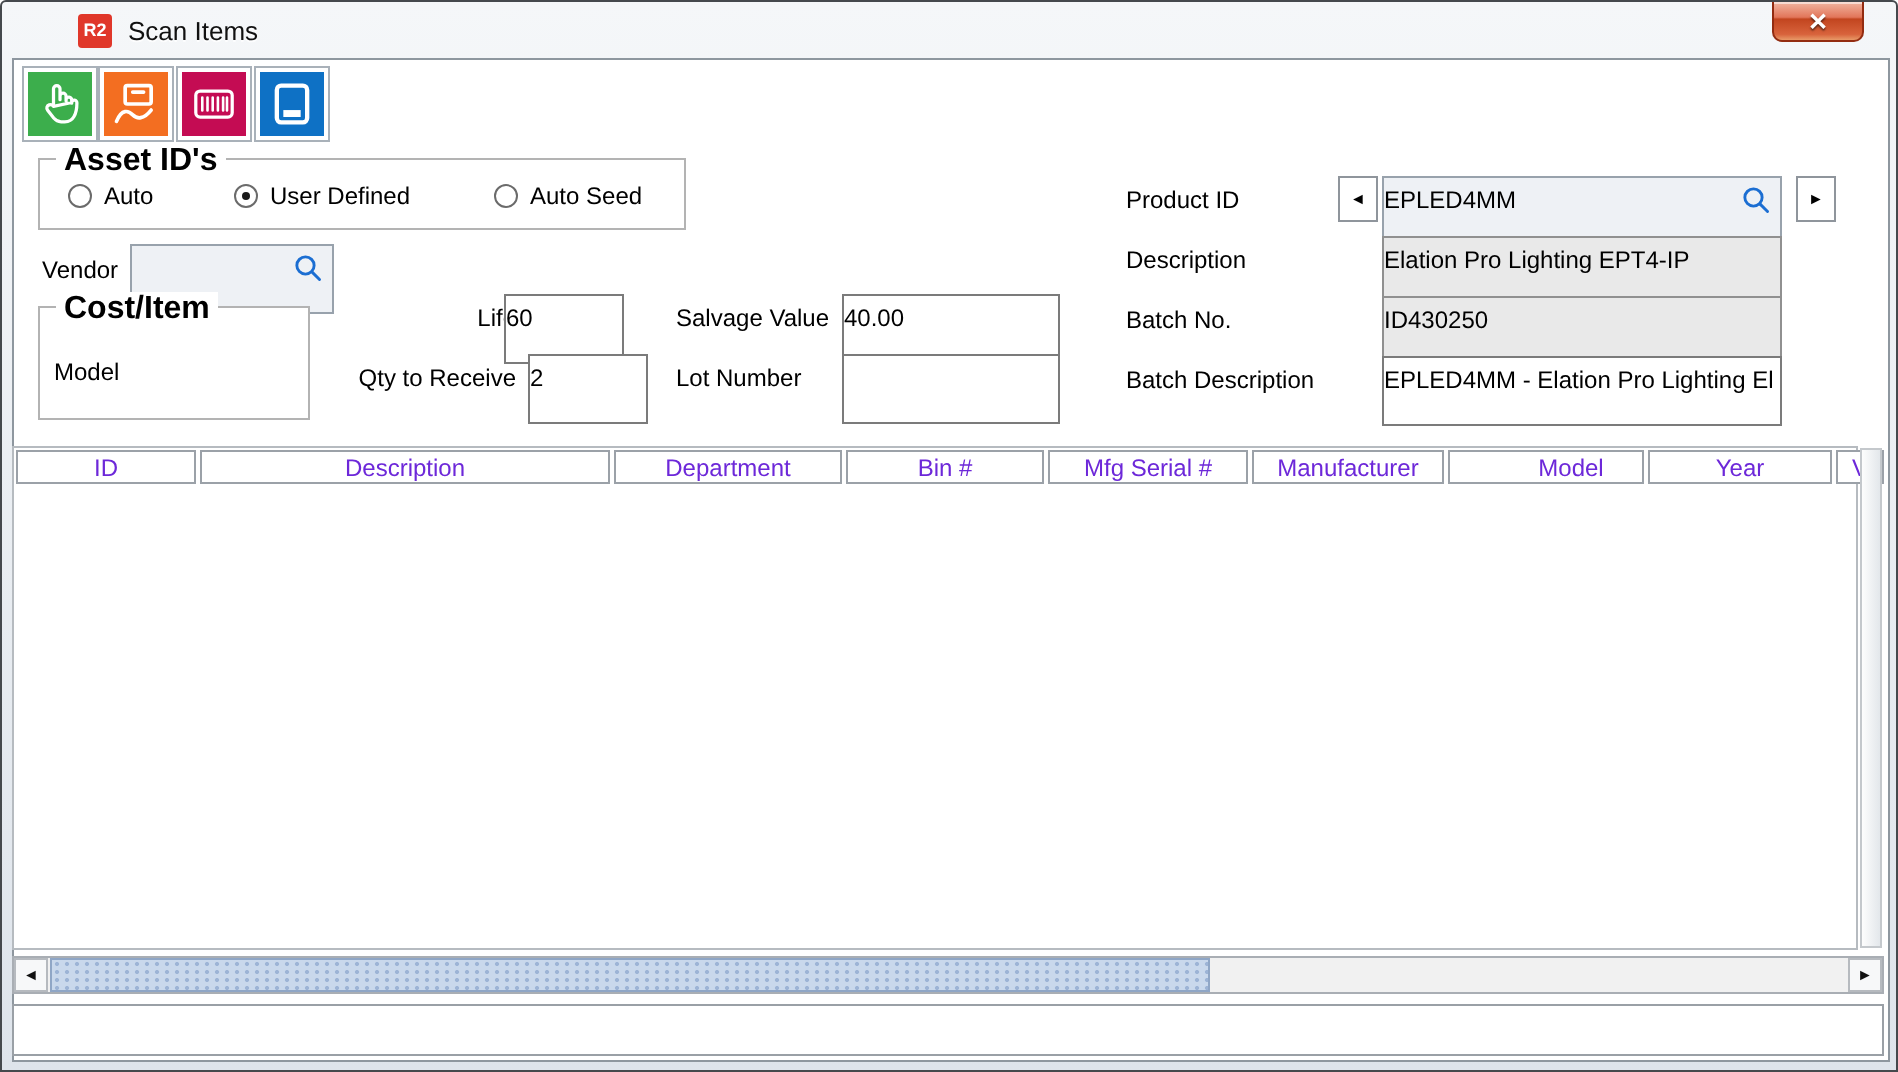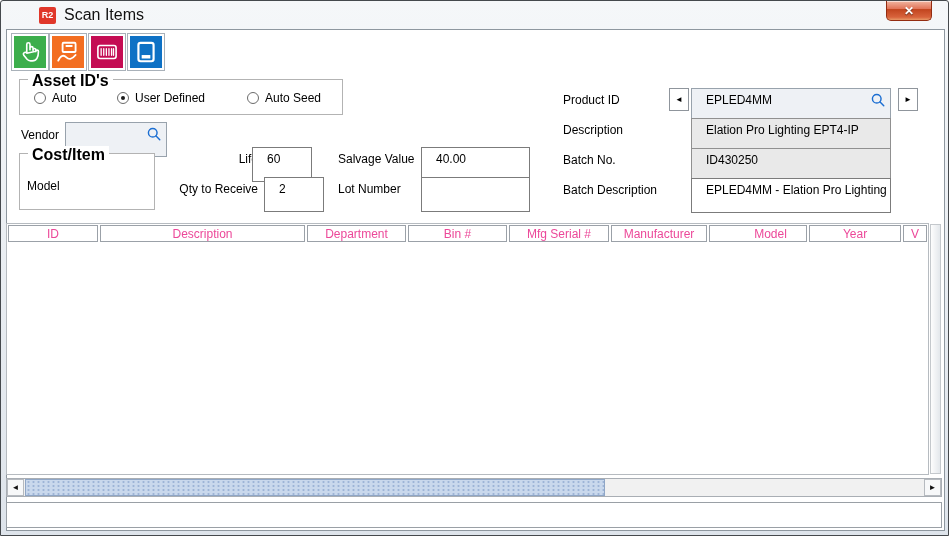--- a/index.html
+++ b/index.html
@@ -8,21 +8,21 @@
     position:relative; width:949px; height:536px;
     font-family:"Liberation Sans", sans-serif; font-size:12px; color:#000;
     background:linear-gradient(#f5f7f9,#dee4eb);
     border:1px solid #45494d; border-radius:3px 3px 0 0;
     overflow:hidden;
   }
   
   .titlebar { position:absolute; left:0; top:0; right:0; height:28px; display:flex; align-items:center; padding-left:9px;margin-left:29px; }
   .appicon { width:17px; height:17px; background:#e0372a; color:#fff; font-weight:bold; font-size:9px;
              display:flex; align-items:center; justify-content:center; border-radius:2px; flex:none; }
-  .title { margin-left:8px; font-size:16px; color:#111; text-shadow:0 1px 0 rgba(255,255,255,.8); }
+  .title { margin-left:8px; font-size:13px; color:#111; text-shadow:0 1px 0 rgba(255,255,255,.8); }
   .closebtn { position:absolute; top:0; right:16px; width:46px; height:20px;
               background:linear-gradient(#f1b6a2,#e2765a 40%,#c2451f 45%,#d8633c 85%,#e89a68);
               border:1px solid #932c11; border-top:none; border-radius:0 0 5px 5px;
               display:flex; align-items:center; justify-content:center; box-shadow:inset 0 1px 0 rgba(255,255,255,.55); cursor:pointer; }
   .closebtn .x { color:#fff; font-weight:bold; font-size:12px; line-height:1; text-shadow:0 1px 1px rgba(0,0,0,.55); }
   
   .client { position:absolute; left:5px; top:28px; width:939px; height:502px; background:#fff; border:1px solid #8e979f; }
   
   .tbtn { position:absolute; top:32px; width:38px; height:38px; border:1px solid #a9b1b9; background:#fff; padding:2px; cursor:pointer; }
   .tbtn .chip { width:100%; height:100%; display:flex; align-items:center; justify-content:center; }
@@ -34,31 +34,31 @@
   .legend { position:absolute; top:-8px; left:8px; background:#fff; padding:0 4px; font-weight:bold; font-size:16px; white-space:nowrap; }
   .g-asset { left:18px; top:78px; width:324px; height:36px; }
   .g-cost  { left:18px; top:152px; width:136px; height:57px; }
   .radio-item { position:absolute; top:11px; display:flex; align-items:center; gap:6px; cursor:pointer; }
   .r0 { left:14px; } .r1 { left:97px; } .r2 { left:227px; }
   .rcircle { width:12px; height:12px; border-radius:50%; border:1px solid #6b6b6b; background:#fff; position:relative; flex:none; }
   .rcircle.on::after { content:""; position:absolute; inset:3px; border-radius:50%; background:#1a1a1a; }
   
   .lbl { position:absolute; white-space:nowrap; font-size:12px; }
   .lbl.r { text-align:right; }
-  .field { position:absolute; height:35px; border:1px solid #7b7b7b; background:#fff; padding:3px 14px;
+  .field { position:absolute; height:35px; border:1px solid #7b7b7b; background:#fff; padding:3px 0;
            font-size:12px; white-space:nowrap; overflow:hidden; line-height:16px; }
   .field.ro { background:#e9e9e9; border-color:#909090; }
   .field.lookup { background:#eef1f5; border-color:#98a2ac; padding-right:22px; }
   .field .mag { position:absolute; right:3px; top:2px; }
   .navbtn { position:absolute; height:23px; width:20px; background:#fff; border:1px solid #8f959c;
             display:flex; align-items:center; justify-content:center; font-size:8px; color:#000; cursor:pointer; }
   
   .grid { position:absolute; left:5px; top:222px; width:923px; height:252px; background:#fff; border:1px solid #b6bbc0; }
   .ghead { display:flex; gap:2px; padding:1px; }
-  .hcell { height:17px; border:1px solid #9ba1a8; color:#ec4899; background:#fff; flex:none;
+  .hcell { height:17px; border:1px solid #9ba1a8; color:#6d28d9; background:#fff; flex:none;
            display:flex; align-items:center; justify-content:center; font-size:12px; overflow:hidden; cursor:pointer; }
   .gbody { position:absolute; left:0; top:21px; right:0; bottom:0; background:#fff; }
   .vscroll { position:absolute; left:929px; top:223px; width:11px; height:250px;
              background:linear-gradient(to right,#fdfdfd,#e3e7eb); border:1px solid #c4c8cc; }
   
   .hscroll { position:absolute; left:5px; top:477px; width:936px; height:19px; background:#f1f1f1; border:1px solid #a9aeb4; }
   .harrow { position:absolute; top:0; width:17px; height:17px; background:#f7f8f9; border:1px solid #b6babf;
             display:flex; align-items:center; justify-content:center; font-size:8px; color:#111; cursor:pointer; }
   .harrow.left { left:0; } .harrow.right { right:0; }
   .hthumb { position:absolute; left:18px; top:0; width:580px; height:17px;
@@ -196,21 +196,21 @@
 
   <span class="lbl" style="left:562px; top:182px;">Batch Description</span>
   <div class="field" style="left:690px; top:177px; width:200px;">
     <span>EPLED4MM - Elation Pro Lighting El</span>
   </div>
 
   <div class="grid">
     <div class="ghead">
         <div class="hcell" style="width: 90px;">ID</div>
         <div class="hcell" style="width: 205px;">Description</div>
-        <div class="hcell" style="width: 99px;">Department</div>
+        <div class="hcell" style="width: 114px;">Department</div>
         <div class="hcell" style="width: 99px;">Bin #</div>
         <div class="hcell" style="width: 100px;">Mfg Serial #</div>
         <div class="hcell" style="width: 96px;">Manufacturer</div>
         <div class="hcell" style="width: 98px; padding-left: 25px;">Model</div>
         <div class="hcell" style="width: 92px;">Year</div>
         <div class="hcell" style="width: 24px;">V</div>
       </div>
     <div class="gbody"></div>
   </div>
   <div class="vscroll"></div>

